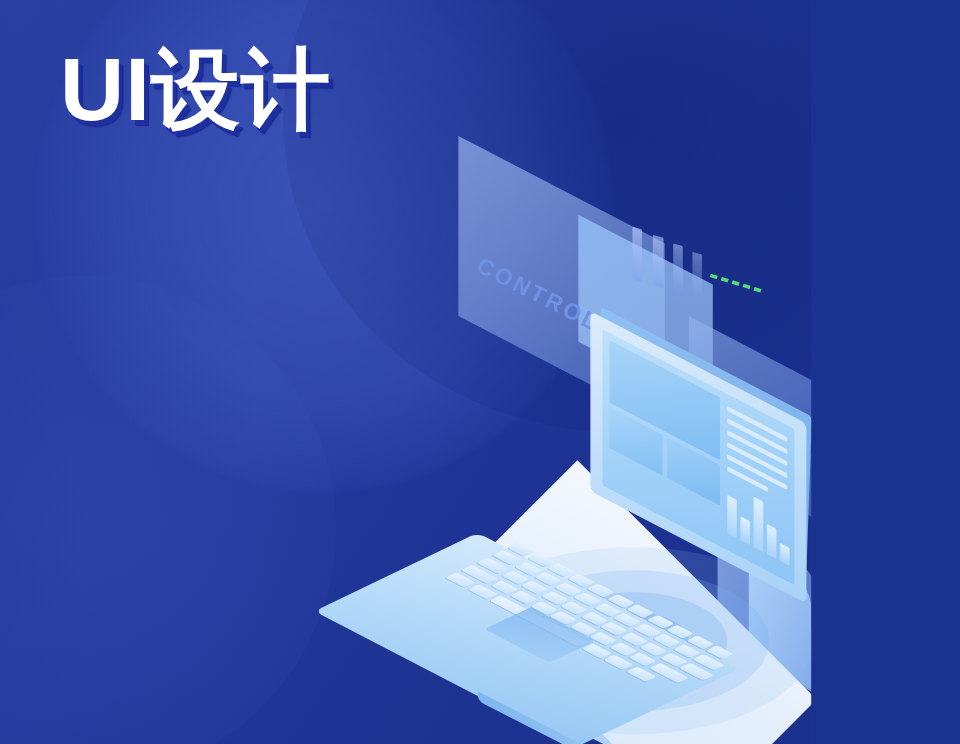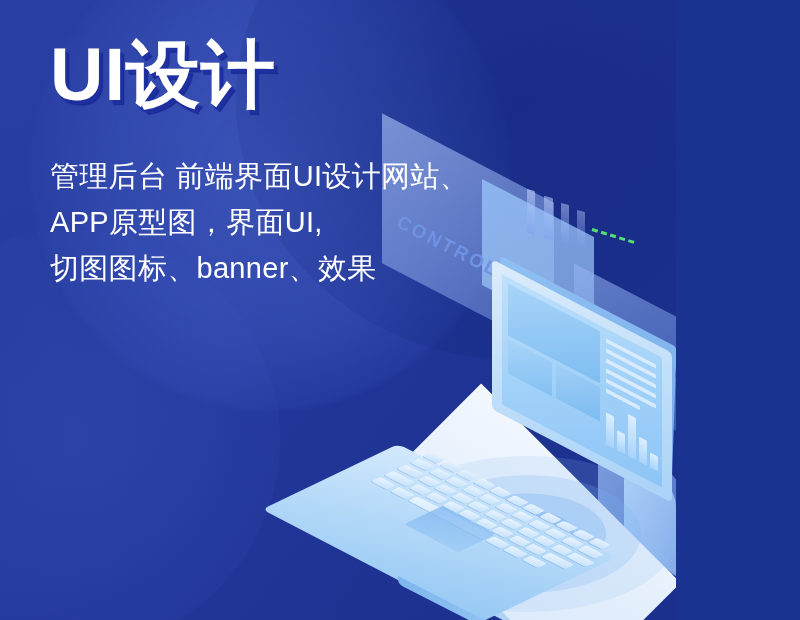--- a/index.html
+++ b/index.html
@@ -455,20 +455,15 @@
         <div class="key" style="left: 132px; top: 52px; width: 16px;"></div>
         <div class="key" style="left: 150.5px; top: 52px; width: 16px;"></div>
       </div>
     <div class="trackpad"></div>
   </div>
 
   <div class="edge-fade"></div>
 
   <div class="text-block">
     <h1 class="title">UI设计</h1>
-    <div class="subtitle">
-      <span class="line">管理后台 前端界面UI设计网站、</span>
-      <span class="line">APP原型图，界面UI,</span>
-      <span class="line">切图图标、banner、效果</span>
-    </div>
   </div>
 
 </div>
 
 </body></html>

